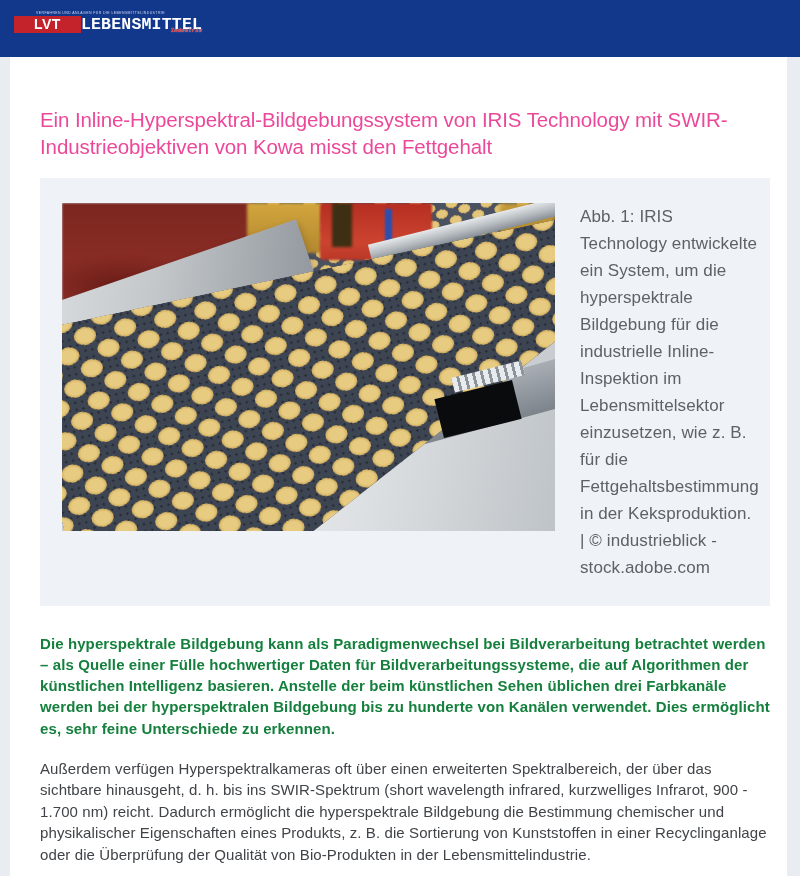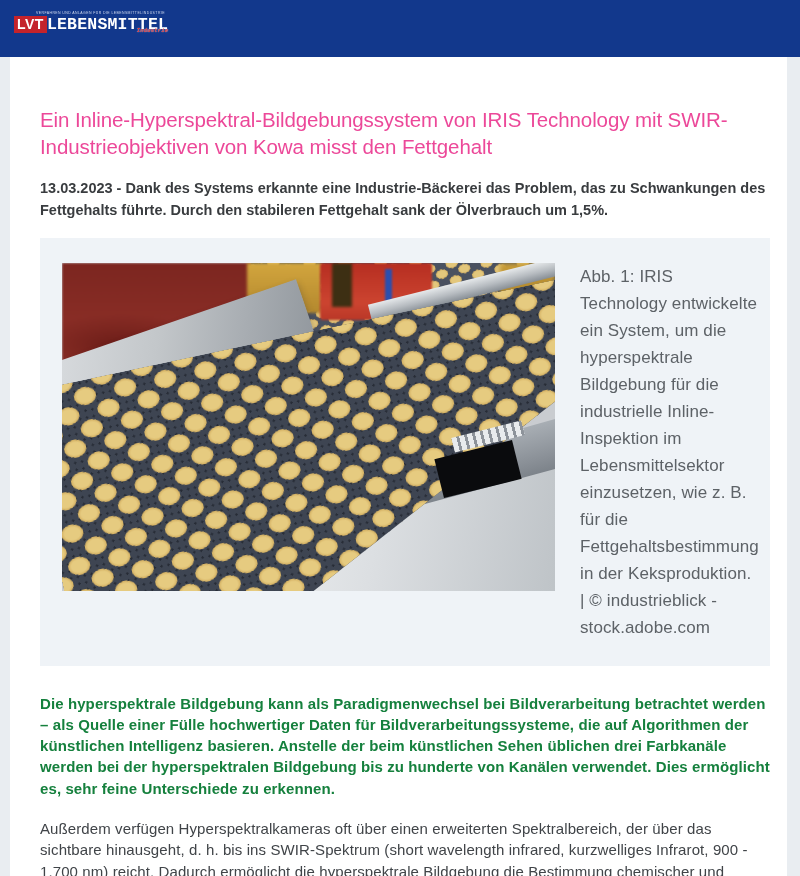--- a/index.html
+++ b/index.html
@@ -17,21 +17,21 @@
     position:relative;
   }
   .logo { position:absolute; left:14px; top:11px; cursor:pointer; }
   .logo-tagline {
     color:#cfd8ee; font-size:3.5px; letter-spacing:.4px;
     margin-left:22px; margin-bottom:1px; white-space:nowrap;
   }
   .logo-row { display:flex; align-items:flex-start; }
   .logo-lvt {
     background:#c4232b; color:#fff; font-weight:bold;
-    font-size:14px; line-height:17px; padding:0 3px;
+    font-size:14px; line-height:17px; padding:0 20px;
     letter-spacing:.5px; font-family:"Liberation Sans",sans-serif;
   }
   .logo-word {
     color:#fff; font-family:Liberation Mono, monospace;
     font-weight:bold; font-size:16.5px; line-height:17px; letter-spacing:.2px;
     position:relative;
   }
   .logo-sub {
     position:absolute; right:0; bottom:-6px;
     color:#d32f38; font-size:5.5px; font-style:italic; font-weight:bold;
@@ -177,21 +177,20 @@
       </span>
     </div>
   </div>
 </header>
 
 <main class="page-card">
 
 
   <h2 class="article-subtitle">Ein Inline-Hyperspektral-Bildgebungssystem von IRIS Technology mit SWIR-Industrieobjektiven von Kowa misst den Fettgehalt</h2>
 
-  <p class="article-lead">13.03.2023 - Dank des Systems erkannte eine Industrie-Bäckerei das Problem, das zu Schwankungen des Fettgehalts führte. Durch den stabileren Fettgehalt sank der Ölverbrauch um 1,5%.</p>
 
   <figure class="figure-box">
     <div class="photo" title="Keksproduktionslinie mit Förderband">
       <div class="ph-floor"></div>
       <div class="ph-belt-far"></div>
       <div class="ph-crate"></div>
       <div class="ph-machine"></div>
       <div class="ph-machine-dark"></div>
       <div class="ph-post"></div>
       <div class="ph-crate2"></div>

